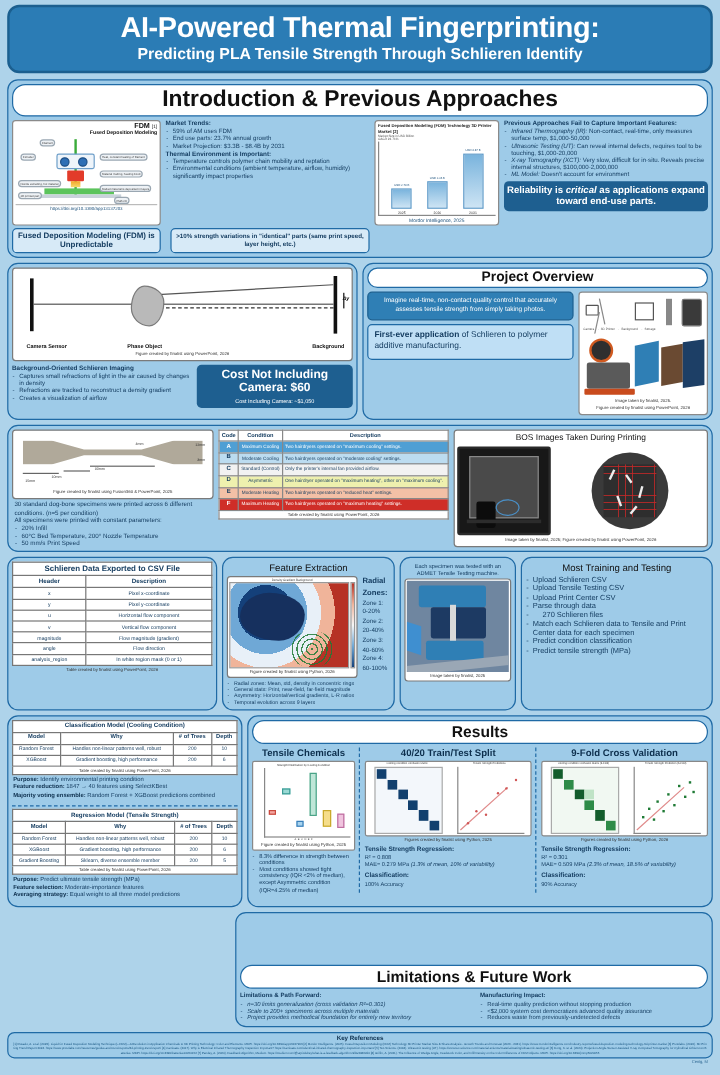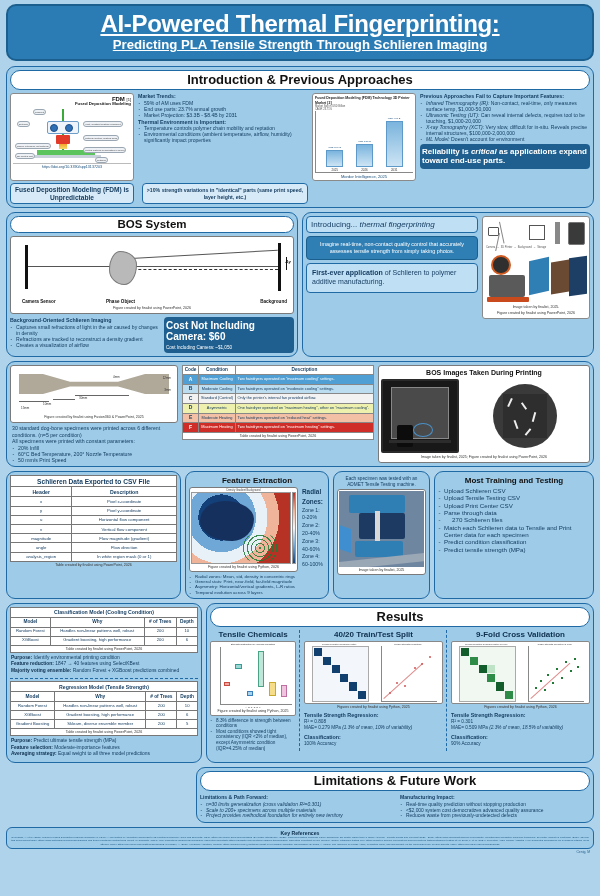--- a/index.html
+++ b/index.html
@@ -39,38 +39,37 @@
 
   
   .header {
     background:#2b7cb5;
     border:2px solid #1b5f8f;
     border-radius:10px;
     text-align:center;
     color:#fff;
     padding:6px 4px 7px 4px;
     margin-bottom:5px;
-    text-decoration:underline;
   }
   .header h1 { font-size:24px; line-height:1.02; letter-spacing:-0.3px; }
   .header h2 { font-size:13.2px; font-weight:bold; line-height:1.05; margin-top:2px; }
 
   
-  #intro .sectiontitle { font-size:13px; }
+  #intro .sectiontitle { font-size:19px; }
   .introrow { display:flex; gap:4px; }
   .introcol { }
   .col-fdm { width:124px; }
   .col-mkt1 { flex:1; }
   .col-chart { width:104px; }
   .col-prev { flex:1; }
   .subhead { font-weight:bold; font-size:5.3px; line-height:1.24; }
   .bodytxt { font-size:5.1px; line-height:1.24; }
   .darkbox {
     background:#1e5f90; color:#fff; border-radius:4px;
-    font-weight:bold; padding:3px 2px;
+    text-align:center; font-weight:bold; padding:3px 2px;
   }
   .lightband {
     background:#d7eaf7; border:1px solid #1f6aa5; border-radius:4px;
     text-align:center; font-weight:bold; color:#123a5e;
   }
 
   
   .fdmbox { background:#fff; border:1px solid #8a8a8a; border-radius:3px; padding:2px; height:100%; position:relative;}
   .fdm-t1{ font-size:6px; font-weight:bold; text-align:right; color:#111;}
   .fdm-t2{ font-size:4.3px; font-weight:bold; text-align:right; color:#111; line-height:1.1;}
@@ -118,21 +117,21 @@
   .dogbone{ position:relative; height:46px; background:#fff; }
   .mtable{ width:100%; border-collapse:collapse; font-size:3.9px; background:#fff; }
   .mtable th,.mtable td{ border:0.5px solid #888; padding:1.4px 1.6px; text-align:center; line-height:1.16;}
   .mtable th{ background:#fff; font-weight:bold; font-size:4.7px;}
   .mtable td.code{ font-weight:bold; font-size:5px;}
   .infoband{ font-size:5.2px; line-height:1.25; padding:2px 2px 0 2px;}
 
   
   .row4{ display:flex; gap:4px; }
   .csvPanel{ width:175px; } .featPanel{ flex:1; } .specPanel{ width:97px; } .mtPanel{ width:160px; }
-  .ptitle{ text-align:center; font-weight:bold; font-size:8px; color:#111; padding:1px 0 2px 0; }
+  .ptitle{ text-align:center; font-weight:normal; font-size:8px; color:#111; padding:1px 0 2px 0; }
   .csvtable{ width:100%; border-collapse:collapse; font-size:4.3px; background:#fff;}
   .csvtable th,.csvtable td{ border:0.5px solid #777; padding:1.6px 2px; text-align:center;}
   .csvtable th{ font-weight:bold; font-size:5.2px;}
   .heat{ width:100px; height:72px; border:0.5px solid #999; position:relative; overflow:hidden;
          background:radial-gradient(circle at 30% 35%, #14407a 0 28%, #6fa8d6 28% 42%, #e8f0f8 42% 56%, #f0b49a 56% 70%, #b63225 70% 100%); }
   .zones{ font-size:5.2px; line-height:1.5; }
   .zones b{ font-size:6.4px; }
   .featnotes{ font-size:4.4px; line-height:1.25; }
   .specTop{ background:#9ecbe8; font-size:4.7px; text-align:center; line-height:1.2; padding:1px 2px 2px 2px;}
   .mtlist{ font-size:6.2px; line-height:1.42; }
@@ -152,38 +151,38 @@
   .mdnotes b{ color:#0d2f4d;}
   .resgrid{ display:flex; gap:3px; }
   .rescol{ flex:1; position:relative;}
   .rescol + .rescol{ border-left:1.4px dashed #1f6aa5; padding-left:4px;}
   .rescoltitle{ text-align:center; font-weight:bold; font-size:8px; color:#0d2f4d; margin-bottom:2px;}
   .plotbox{ background:#fff; border:0.5px solid #888; border-radius:2px; padding:1px;}
   .resnotes{ font-size:4.7px; line-height:1.3; margin-top:2px;}
   .resnotes b{ font-size:5.4px;}
 
   
-  #limits .sectiontitle{ font-size:13px;}
+  #limits .sectiontitle{ font-size:13px;margin-top:40px;}
   .limrow{ display:flex; gap:10px; font-size:4.9px; line-height:1.3;}
   .limcol{ flex:1;}
   .limcol b{ font-size:5.1px;}
   .refbox{ background:#9ecbe8; border:1.4px solid #1f6aa5; border-radius:6px; padding:2px 4px; }
   .refttl{ text-align:center; font-weight:bold; font-size:5.2px; color:#0d2f4d;}
   .reftxt{ font-size:2.5px; line-height:1.3; text-align:center; color:#15537f; word-break:break-all;}
   .signature{ text-align:right; font-size:3.4px; color:#2b6590; padding-right:4px; padding-top:1px;}
   i{ font-style:italic; }
 </style>
 </head>
 <body>
 
 <div class="poster">
 
   <div class="header">
     <h1>AI-Powered Thermal Fingerprinting:</h1>
-    <h2>Predicting PLA Tensile Strength Through Schlieren Imaging</h2>
+    <h2>Predicting PLA Tensile Strength Through Schlieren Identify</h2>
   </div>
 
   <div class="panel" id="intro">
     <div class="sectiontitle">Introduction &amp; Previous Approaches</div>
     <div class="introrow">
 
       <div class="introcol col-fdm">
         <div class="fdmbox">
           <div class="fdm-t1"><span>FDM</span>
             <span style="font-size:4px;font-weight:normal">[1]</span></div>
@@ -272,21 +271,20 @@
       <div style="flex:1;margin-left:4px">
         <div class="lightband" style="font-size:5.2px;padding:3px 2px;line-height:1.2;height:100%;display:flex;align-items:center;justify-content:center">&gt;10% strength variations in "identical" parts (same print speed, layer height, etc.)</div>
       </div>
       <div style="width:108px"></div>
       <div style="flex:1"></div>
     </div>
   </div>
 
   <div class="row2">
     <div class="panel bosPanel" id="bos">
-      <div class="sectiontitle">BOS System</div>
       <div class="white" style="padding:2px">
         <div class="bosdiag">
           <div class="bosbar" style="left:12px;top:6px;height:44px;"></div>
           <div class="bosbar" style="right:10px;top:4px;height:48px;"></div>
           <div style="position:absolute;left:15px;top:27px;right:13px;height:0.7px;background:#555"></div>
           <div style="position:absolute;left:100px;top:20px;right:13px;height:0.7px;background:#555;transform:rotate(-3.2deg);transform-origin:left center;"></div>
           <div style="position:absolute;left:100px;top:30px;right:13px;border-top:0.7px dashed #333;"></div>
           <div style="position:absolute;left:96px;top:12px;width:28px;height:34px;background:#b9b9b9;border:0.6px solid #7a7a7a;border-radius:40% 60% 45% 55% / 55% 40% 60% 45%;"></div>
           <div style="position:absolute;right:4px;top:18px;width:0.8px;height:13px;background:#111"></div>
           <div class="boslbl" style="left:9px;bottom:1px;">Camera Sensor</div>
@@ -306,25 +304,23 @@
           </ul>
         </div>
         <div class="darkbox" style="width:130px;display:flex;flex-direction:column;justify-content:center">
           <div style="font-size:10px;line-height:1.1">Cost Not Including Camera: $60</div>
           <div style="font-size:4.6px;font-weight:normal;margin-top:3px">Cost Including Camera: ~$1,050</div>
         </div>
       </div>
     </div>
 
     <div class="panel ovPanel" id="overview">
+      <div class="sectiontitle">Project Overview</div>
       <div style="display:flex;gap:4px;">
         <div style="flex:1;display:flex;flex-direction:column;gap:3px;">
-          <div class="ovband">
-            <span>Introducing... </span><i>thermal fingerprinting</i>
-          </div>
           <div class="ovdark">Imagine real-time, non-contact quality control that accurately assesses tensile strength from simply taking photos.</div>
           <div class="ovlight">
             <b>First-ever application</b><span> of Schlieren to polymer additive manufacturing.</span>
           </div>
         </div>
         <div style="width:108px;">
           <div class="photoBox">
             <div style="position:relative;height:30px;background:#fff;">
               <div style="position:absolute;left:3px;top:8px;width:11px;height:9px;border:0.7px solid #555;border-radius:1px;"></div>
               <div style="position:absolute;left:14px;top:3px;width:0.6px;height:22px;background:#888;transform:rotate(-12deg);transform-origin:top left;"></div>

